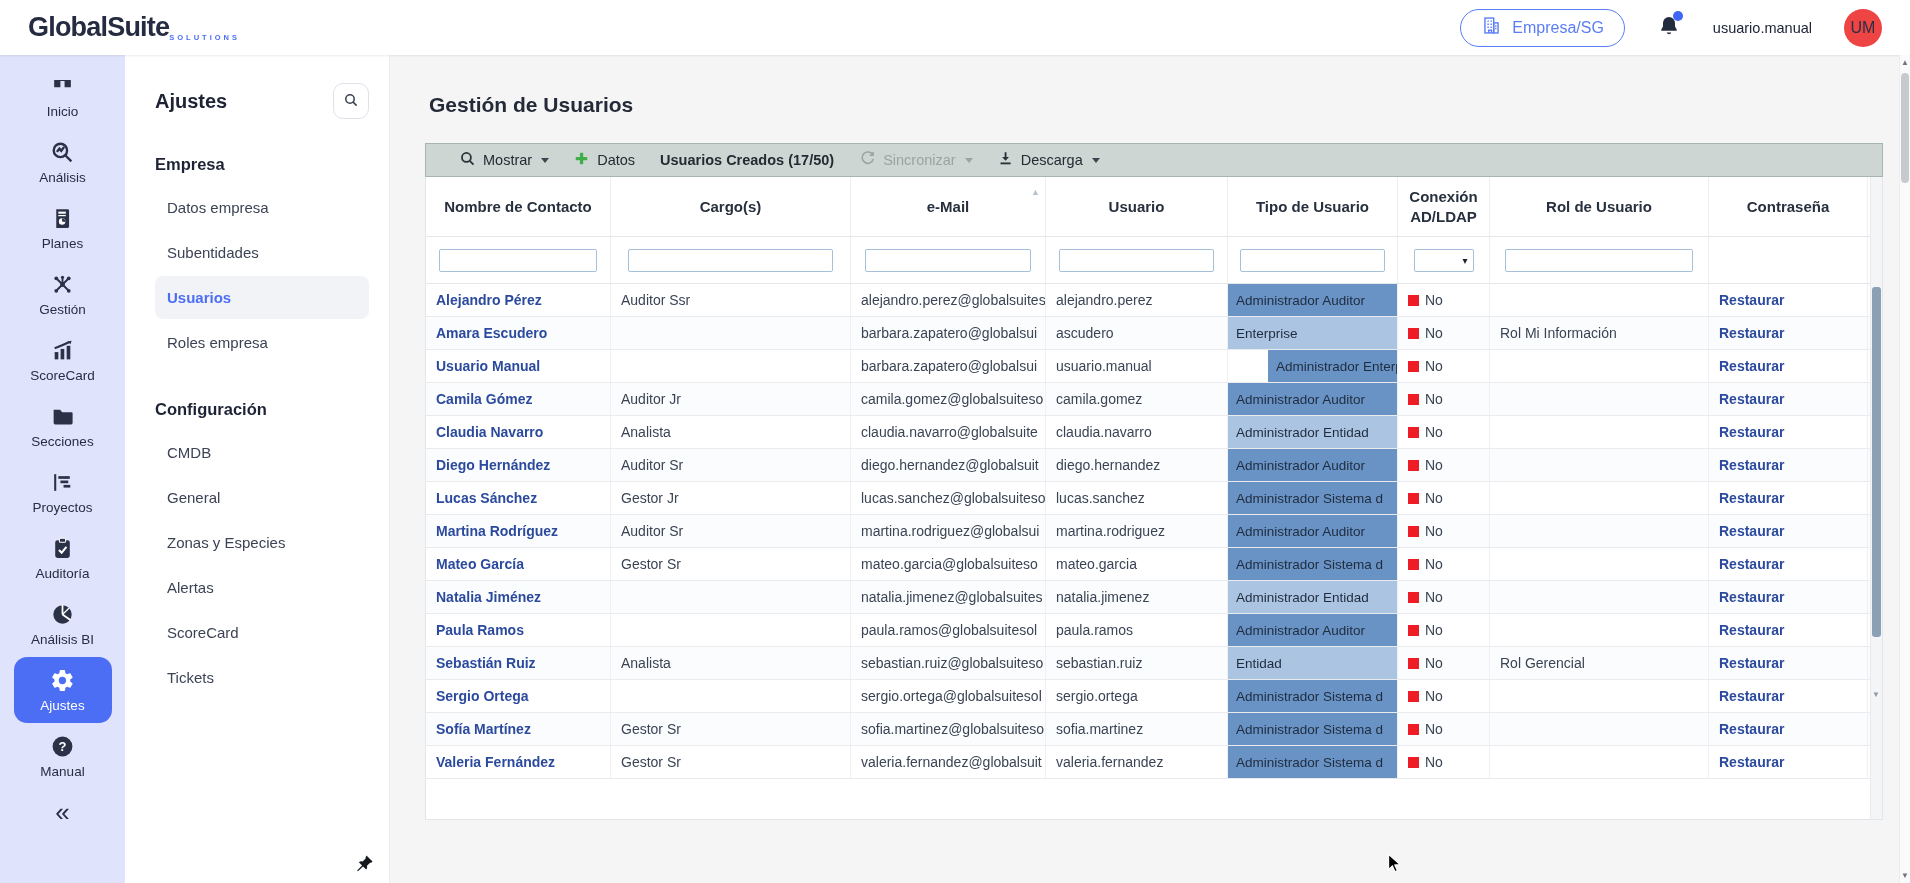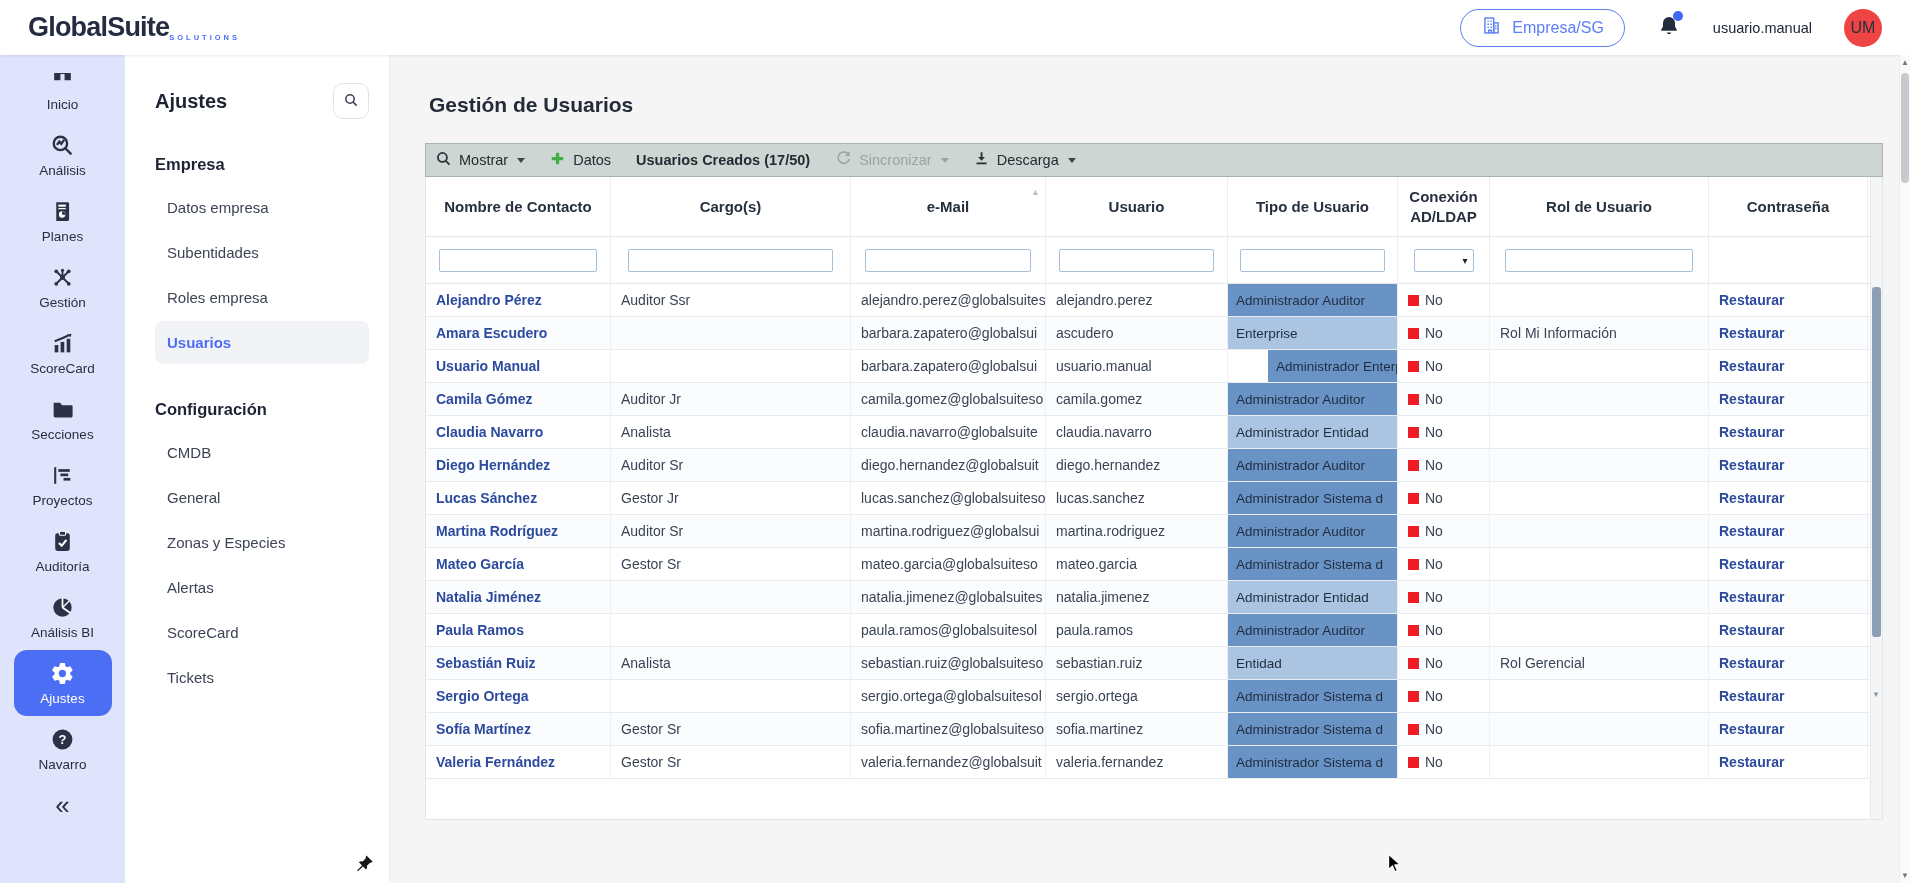--- a/index.html
+++ b/index.html
@@ -21,21 +21,21 @@
   .bell-dot { position:absolute; top:-3px; right:-2px; width:10px; height:10px; border-radius:50%; background:#3f66f5; }
   .username { font-size:14.5px; color:#20263a; }
   .avatar { width:38px; height:38px; border-radius:50%; background:#ef4444; color:#273043; font-weight:400;
     font-size:16px; display:flex; align-items:center; justify-content:center; cursor:pointer; }
 
   
   .content-row { position:absolute; top:55px; left:0; width:1910px; height:828px; display:flex; }
 
   
   .rail { width:125px; background:#dfe3fb; display:flex; flex-direction:column; align-items:center; flex-shrink:0; overflow:hidden; }
-  .rail-items { width:100%; padding-top:1px; }
+  .rail-items { width:100%; padding-top:8px; }
   .rail-item { width:100%; display:flex; flex-direction:column; align-items:center; gap:5px;
     padding:10px 0; color:#272e44; font-size:13.5px; cursor:pointer; }
   .rail-item .rail-icon { width:26px; height:26px; display:flex; align-items:center; justify-content:center; }
   .rail-item .rail-icon svg { width:25px; height:25px; }
   .rail-item.active { background:#4c6ef5; border-radius:13px; width:98px; margin:0 auto; color:#fff; }
   .icon-clip { height:12px; overflow:hidden; display:flex; align-items:flex-end; }
   .collapse-btn { margin:8px 0 10px; font-size:26px; color:#272e44; background:none; border:none; cursor:pointer; font-family:inherit; }
 
   
   .settings { width:265px; background:#fff; position:relative; padding:28px 20px 0 30px; flex-shrink:0;
@@ -48,21 +48,21 @@
   .settings-item { font-size:15px; color:#3c4354; padding:13px 10px 13px 12px; margin:2px 0; border-radius:8px; cursor:pointer; }
   .settings-item.active { color:#4c6ef5; font-weight:700; background:#f2f3f6; }
   .pin-btn { position:absolute; right:14px; bottom:6px; background:none; border:none; cursor:pointer; }
 
   
   .main { flex:1; position:relative; padding:24px 17px 0 35px; }
   .page-title { font-size:21px; font-weight:600; color:#242a38; margin:14px 0 0 4px; }
   .panel { margin-top:26px; width:1458px; }
 
   .toolbar { height:34px; background:#cdd6d2; border:1px solid #a7b5b0; display:flex; align-items:center;
-    gap:6px; padding:0 0; font-size:14.5px; color:#242b33; }
+    gap:6px; padding:0 24px; font-size:14.5px; color:#242b33; }
   .tool { display:flex; align-items:center; gap:7px; padding:0 9px; cursor:pointer; background:none; border:none;
     font-family:inherit; font-size:14.5px; color:#242b33; font-weight:500; }
   .tool svg { width:17px; height:17px; }
   .caret { width:0; height:0; border-left:4.5px solid transparent; border-right:4.5px solid transparent; border-top:5.5px solid #3c464f; margin-left:2px; }
   .tool.disabled { color:#99a5a2; cursor:default; }
   .tool.disabled .caret { border-top-color:#99a5a2; }
   .counter { font-weight:600; padding:0 10px; color:#242b33; }
 
   
   .tablewrap { position:relative; background:#fff; border:1px solid #e2e5e9; border-top:none; width:1458px;
@@ -241,42 +241,42 @@
           </span>
     <span class="rail-label">Ajustes</span>
   </div>
         <div class="rail-item">
     <span class="rail-icon">
             <svg viewBox="0 0 24 24">
               <circle cx="12" cy="12" r="9.5" fill="#2b3247"></circle>
               <text x="12" y="16.4" text-anchor="middle" font-size="12.5" font-weight="bold" fill="#fff" font-family="sans-serif">?</text>
             </svg>
           </span>
-    <span class="rail-label">Navarro</span>
+    <span class="rail-label">Manual</span>
   </div>
       </div>
     <button class="collapse-btn">«</button>
   </nav>
 
   <aside class="settings">
     <div class="settings-head">
       <h2 class="settings-title">Ajustes</h2>
       <button class="search-btn">
         <span id="settings-search-icon-slot"><svg width="16" height="16" viewBox="0 0 24 24" fill="none" stroke="#3a4252" stroke-width="2.3">
               <circle cx="10.5" cy="10.5" r="6.3"></circle>
               <path d="M15.2 15.2 L20.5 20.5"></path>
             </svg></span>
       </button>
     </div>
     <div id="settings-sections">
         <h3 class="settings-section-title">Empresa</h3>
         <div class="settings-item">Datos empresa</div>
         <div class="settings-item">Subentidades</div>
+        <div class="settings-item active">Usuarios</div>
         <div class="settings-item">Roles empresa</div>
-        <div class="settings-item active">Usuarios</div>
         <h3 class="settings-section-title">Configuración</h3>
         <div class="settings-item">CMDB</div>
         <div class="settings-item">General</div>
         <div class="settings-item">Zonas y Especies</div>
         <div class="settings-item">Alertas</div>
         <div class="settings-item">ScoreCard</div>
         <div class="settings-item">Tickets</div>
       </div>
     <button class="pin-btn">
       <span id="pin-icon-slot"><svg viewBox="0 0 24 24" width="21" height="21" fill="#15181d">

